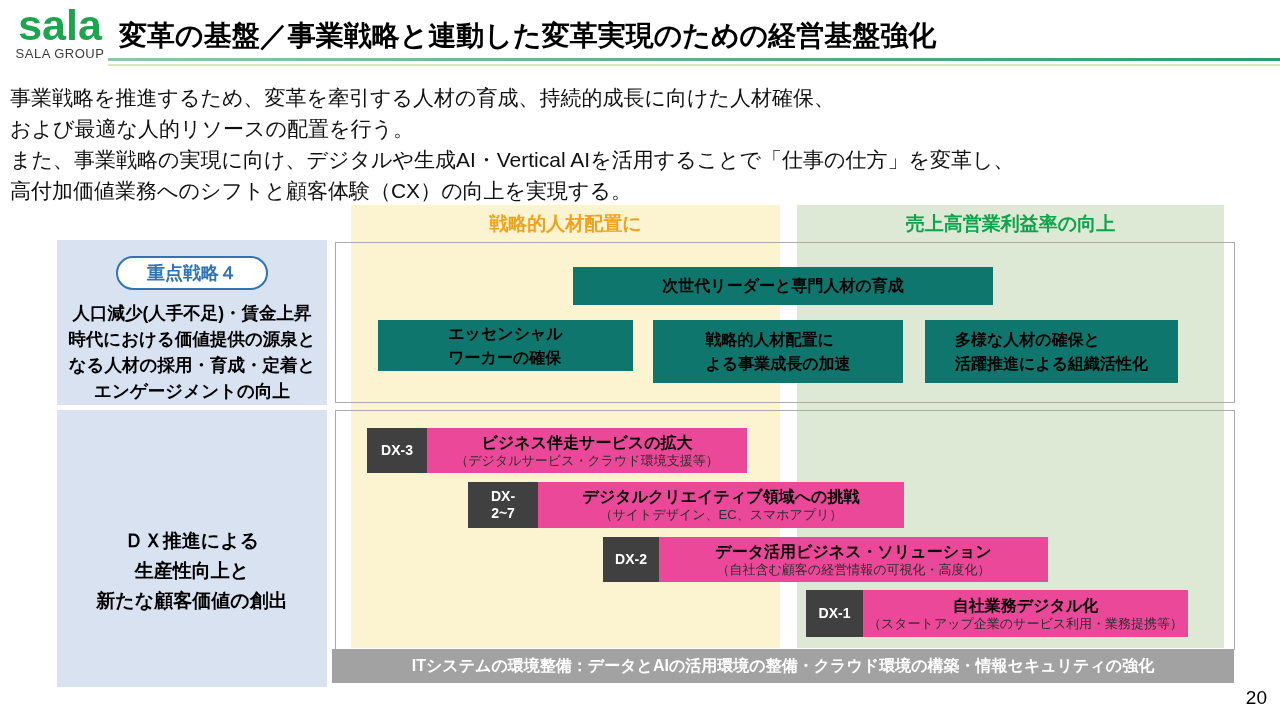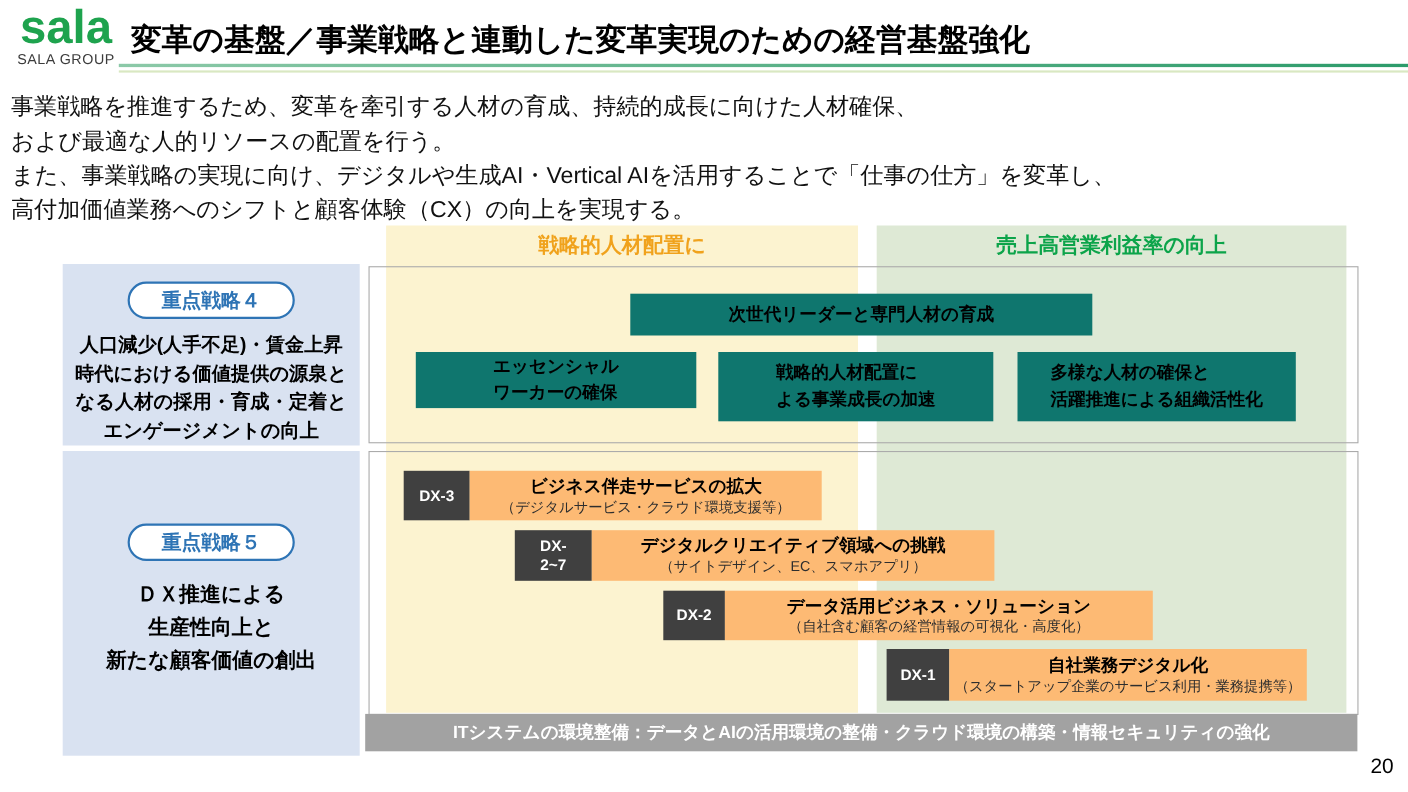--- a/index.html
+++ b/index.html
@@ -54,21 +54,21 @@
              font-weight:bold;color:#000;white-space:pre-line;}
   .hr-top{left:573px;top:267px;width:420px;height:38px;font-size:16px;}
   .hr-a{left:378px;top:320px;width:255px;height:51px;font-size:16px;line-height:24px;}
   .hr-b{left:653px;top:320px;width:250px;height:63px;font-size:16px;line-height:24px;}
   .hr-c{left:925px;top:320px;width:253px;height:63px;font-size:16px;line-height:24px;}
 
   
   .dx-tag{background:#404040;color:#ffffff;font-weight:bold;font-size:14px;
           display:flex;align-items:center;justify-content:center;text-align:center;
           white-space:pre-line;line-height:17px;}
-  .dx-box{background:#fdba74;display:flex;flex-direction:column;align-items:center;justify-content:center;text-align:center;}
+  .dx-box{background:#ec4899;display:flex;flex-direction:column;align-items:center;justify-content:center;text-align:center;}
   .dx-title{font-weight:bold;font-size:16px;color:#000;line-height:20px;}
   .dx-sub{font-size:13px;color:#2e2e2e;line-height:16px;}
   .dx3-tag{left:367px;top:428px;width:60px;height:45px;}
   .dx3-box{left:427px;top:428px;width:320px;height:45px;}
   .dx23-tag{left:468px;top:482px;width:70px;height:46px;}
   .dx23-box{left:538px;top:482px;width:366px;height:46px;}
   .dx2-tag{left:603px;top:537px;width:56px;height:45px;}
   .dx2-box{left:659px;top:537px;width:389px;height:45px;}
   .dx1-tag{left:806px;top:590px;width:57px;height:47px;}
   .dx1-box{left:863px;top:590px;width:325px;height:47px;}
@@ -107,21 +107,20 @@
   <div class="abs section-box two"></div>
 
   <div class="abs strategy s4">
     <div class="pill">重点戦略４</div>
     <div class="strategy-text">人口減少(人手不足)・賃金上昇
 時代における価値提供の源泉と
 なる人材の採用・育成・定着と
 エンゲージメントの向上</div>
   </div>
   <div class="abs strategy s5">
-    <div class="pill">重点戦略５</div>
     <div class="strategy-text">ＤＸ推進による
 生産性向上と
 新たな顧客価値の創出</div>
   </div>
 
   <div class="abs white-box hr-top">次世代リーダーと専門人材の育成</div>
   <div class="abs white-box hr-a">エッセンシャル
 ワーカーの確保</div>
   <div class="abs white-box hr-c">多様な人材の確保と
 活躍推進による組織活性化</div>

